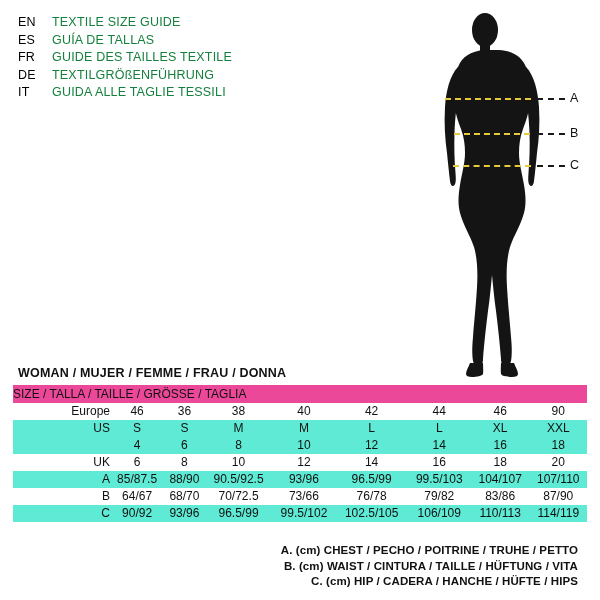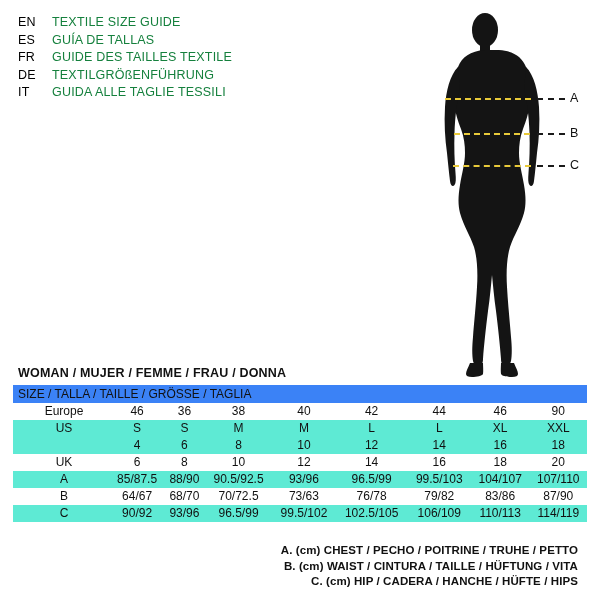--- a/index.html
+++ b/index.html
@@ -97,28 +97,27 @@
     color: #111;
   }
   table.size-table td {
     padding: 0;
     height: 17px;
     line-height: 17px;
     text-align: center;
     vertical-align: middle;
   }
   table.size-table td.label {
-    text-align: center;
+    text-align: right;
     padding-left: 5px;
     width: 92px;
   }
   tr.head-row td {
-    background: #3b82f6;
+    background: #ec4899;
     text-align: left;
-    padding-left: 5px;
     font-size: 12px;
     height: 18px;
   }
   tr.shade td {
     background: #5eead4;
   }
   tr.plain td {
     background: #ffffff;
   }
 
@@ -306,21 +305,21 @@
           <td>99.5/103</td>
           <td>104/107</td>
           <td>107/110</td>
         </tr>
 
         <tr class="plain">
           <td class="label">B</td>
           <td>64/67</td>
           <td>68/70</td>
           <td>70/72.5</td>
-          <td>73/63</td>
+          <td>73/66</td>
           <td>76/78</td>
           <td>79/82</td>
           <td>83/86</td>
           <td>87/90</td>
         </tr>
 
         <tr class="shade">
           <td class="label">C</td>
           <td>90/92</td>
           <td>93/96</td>

